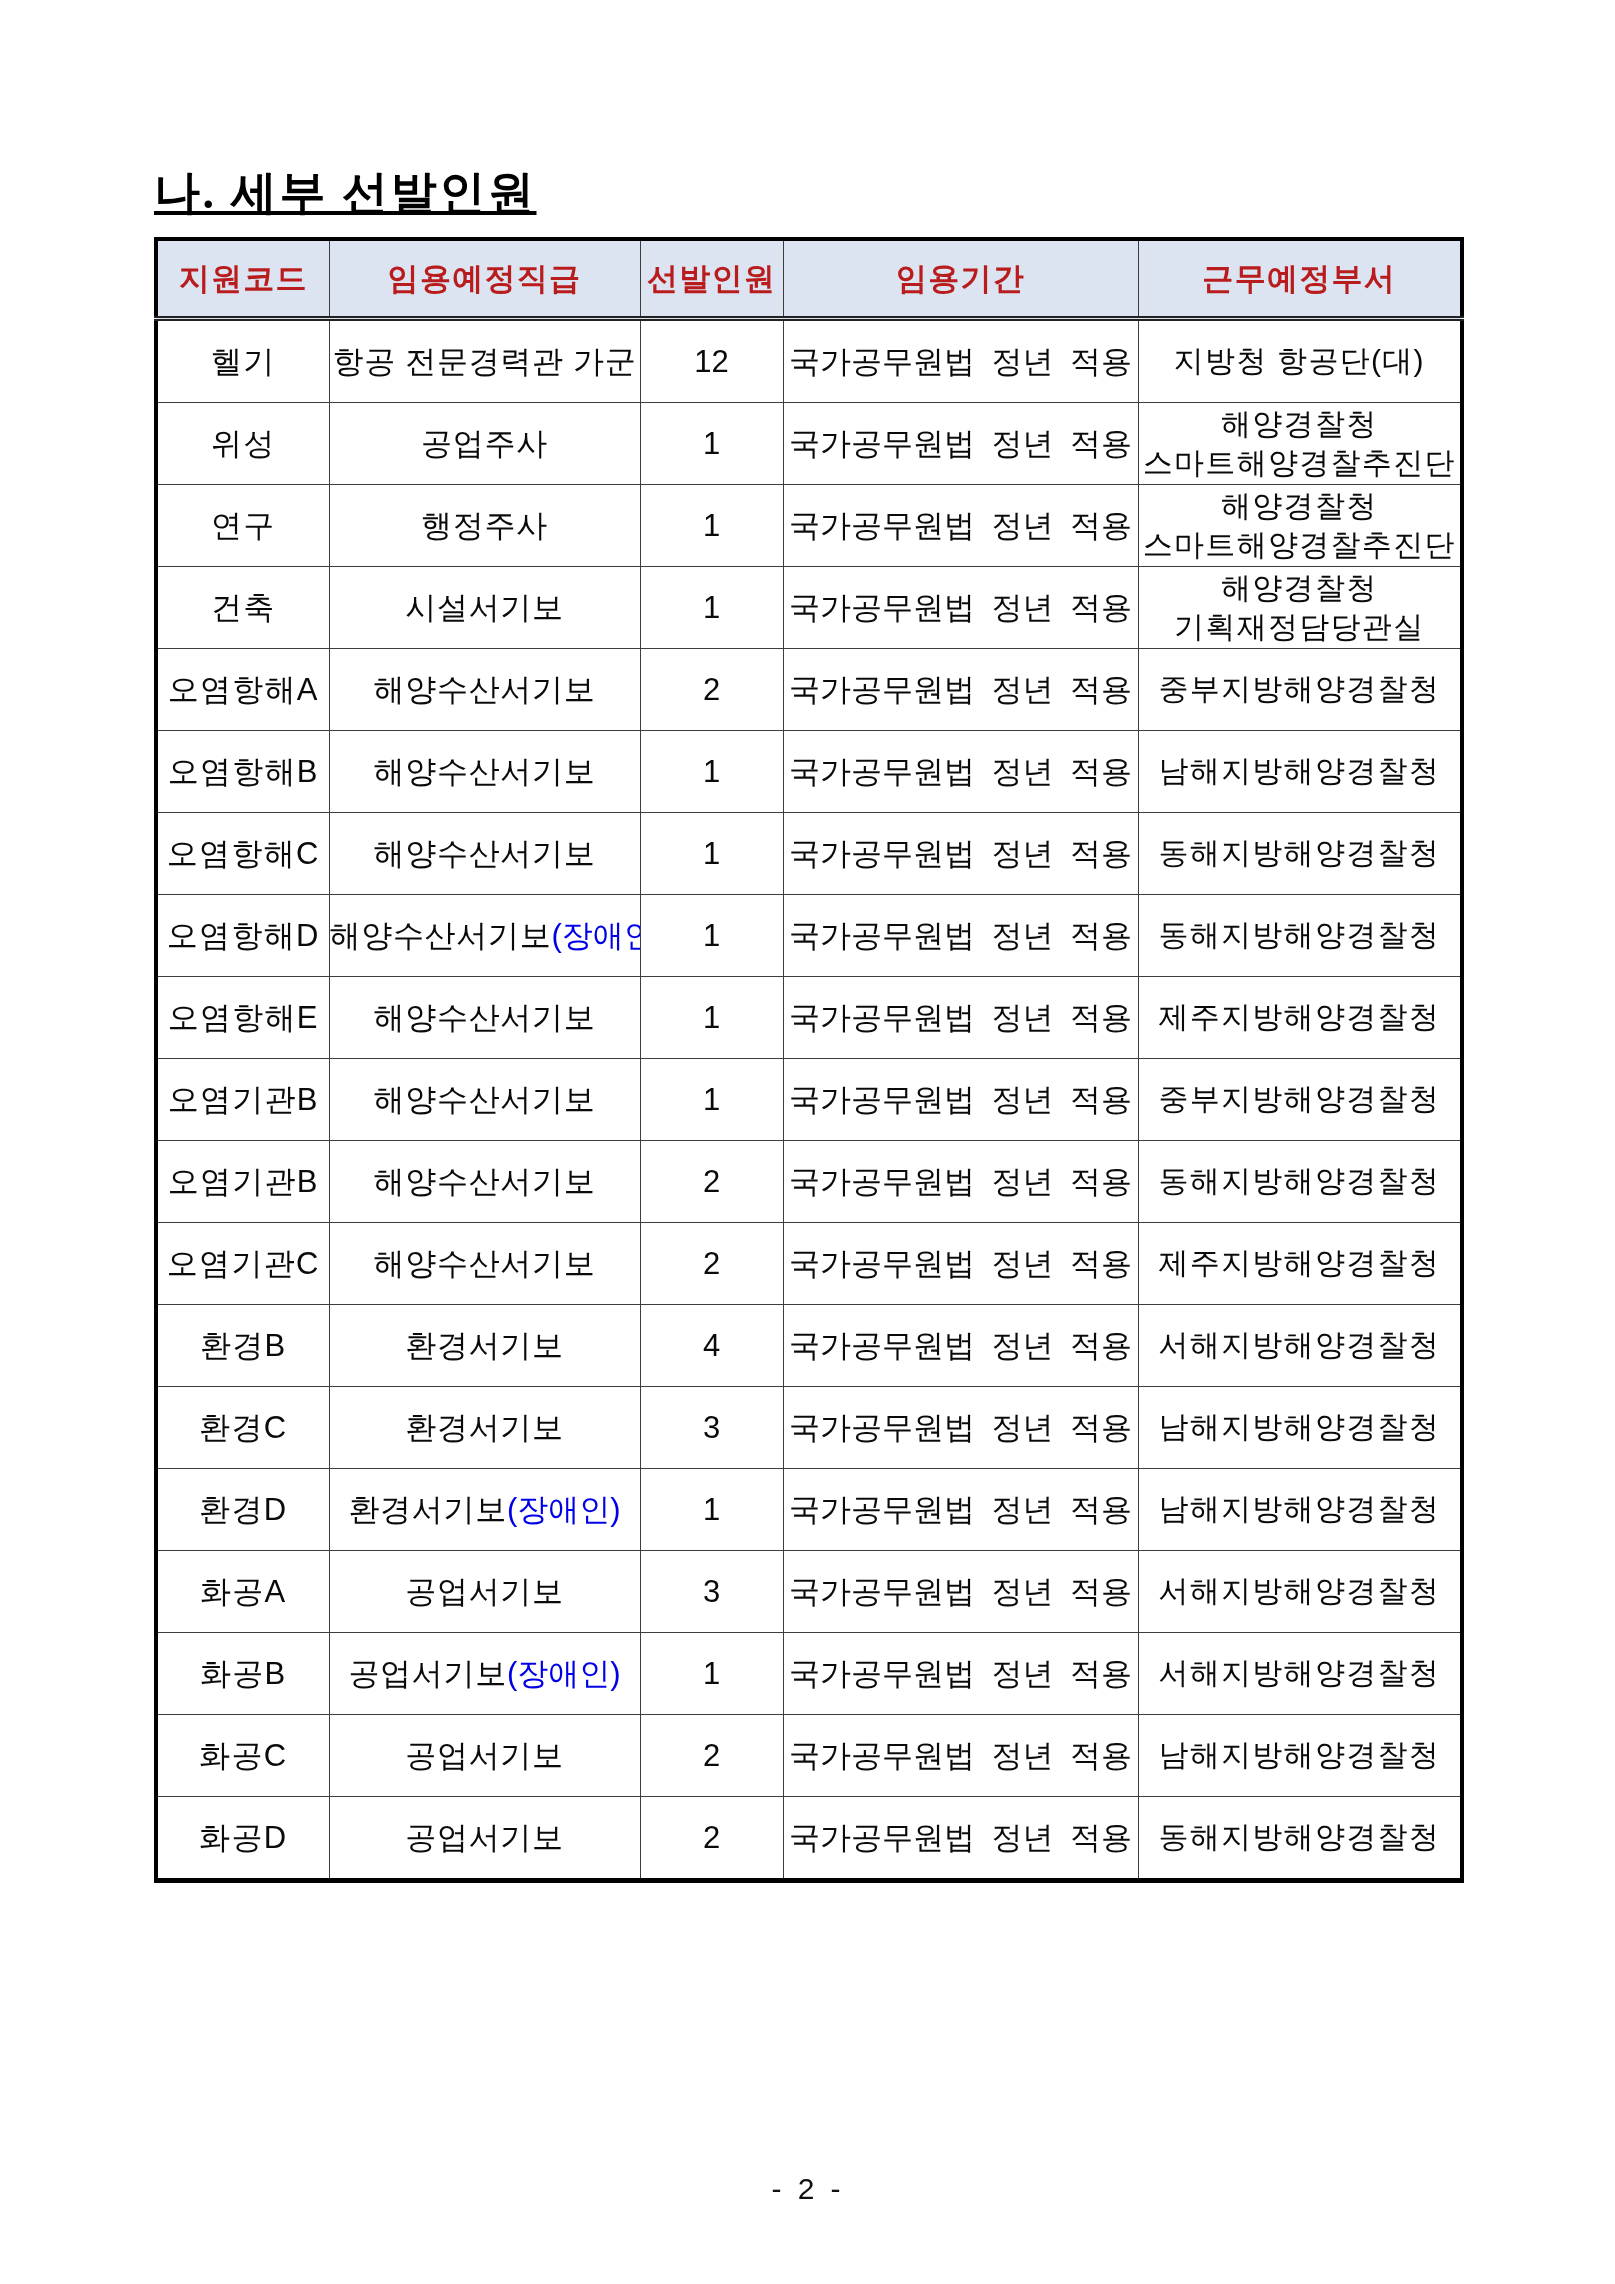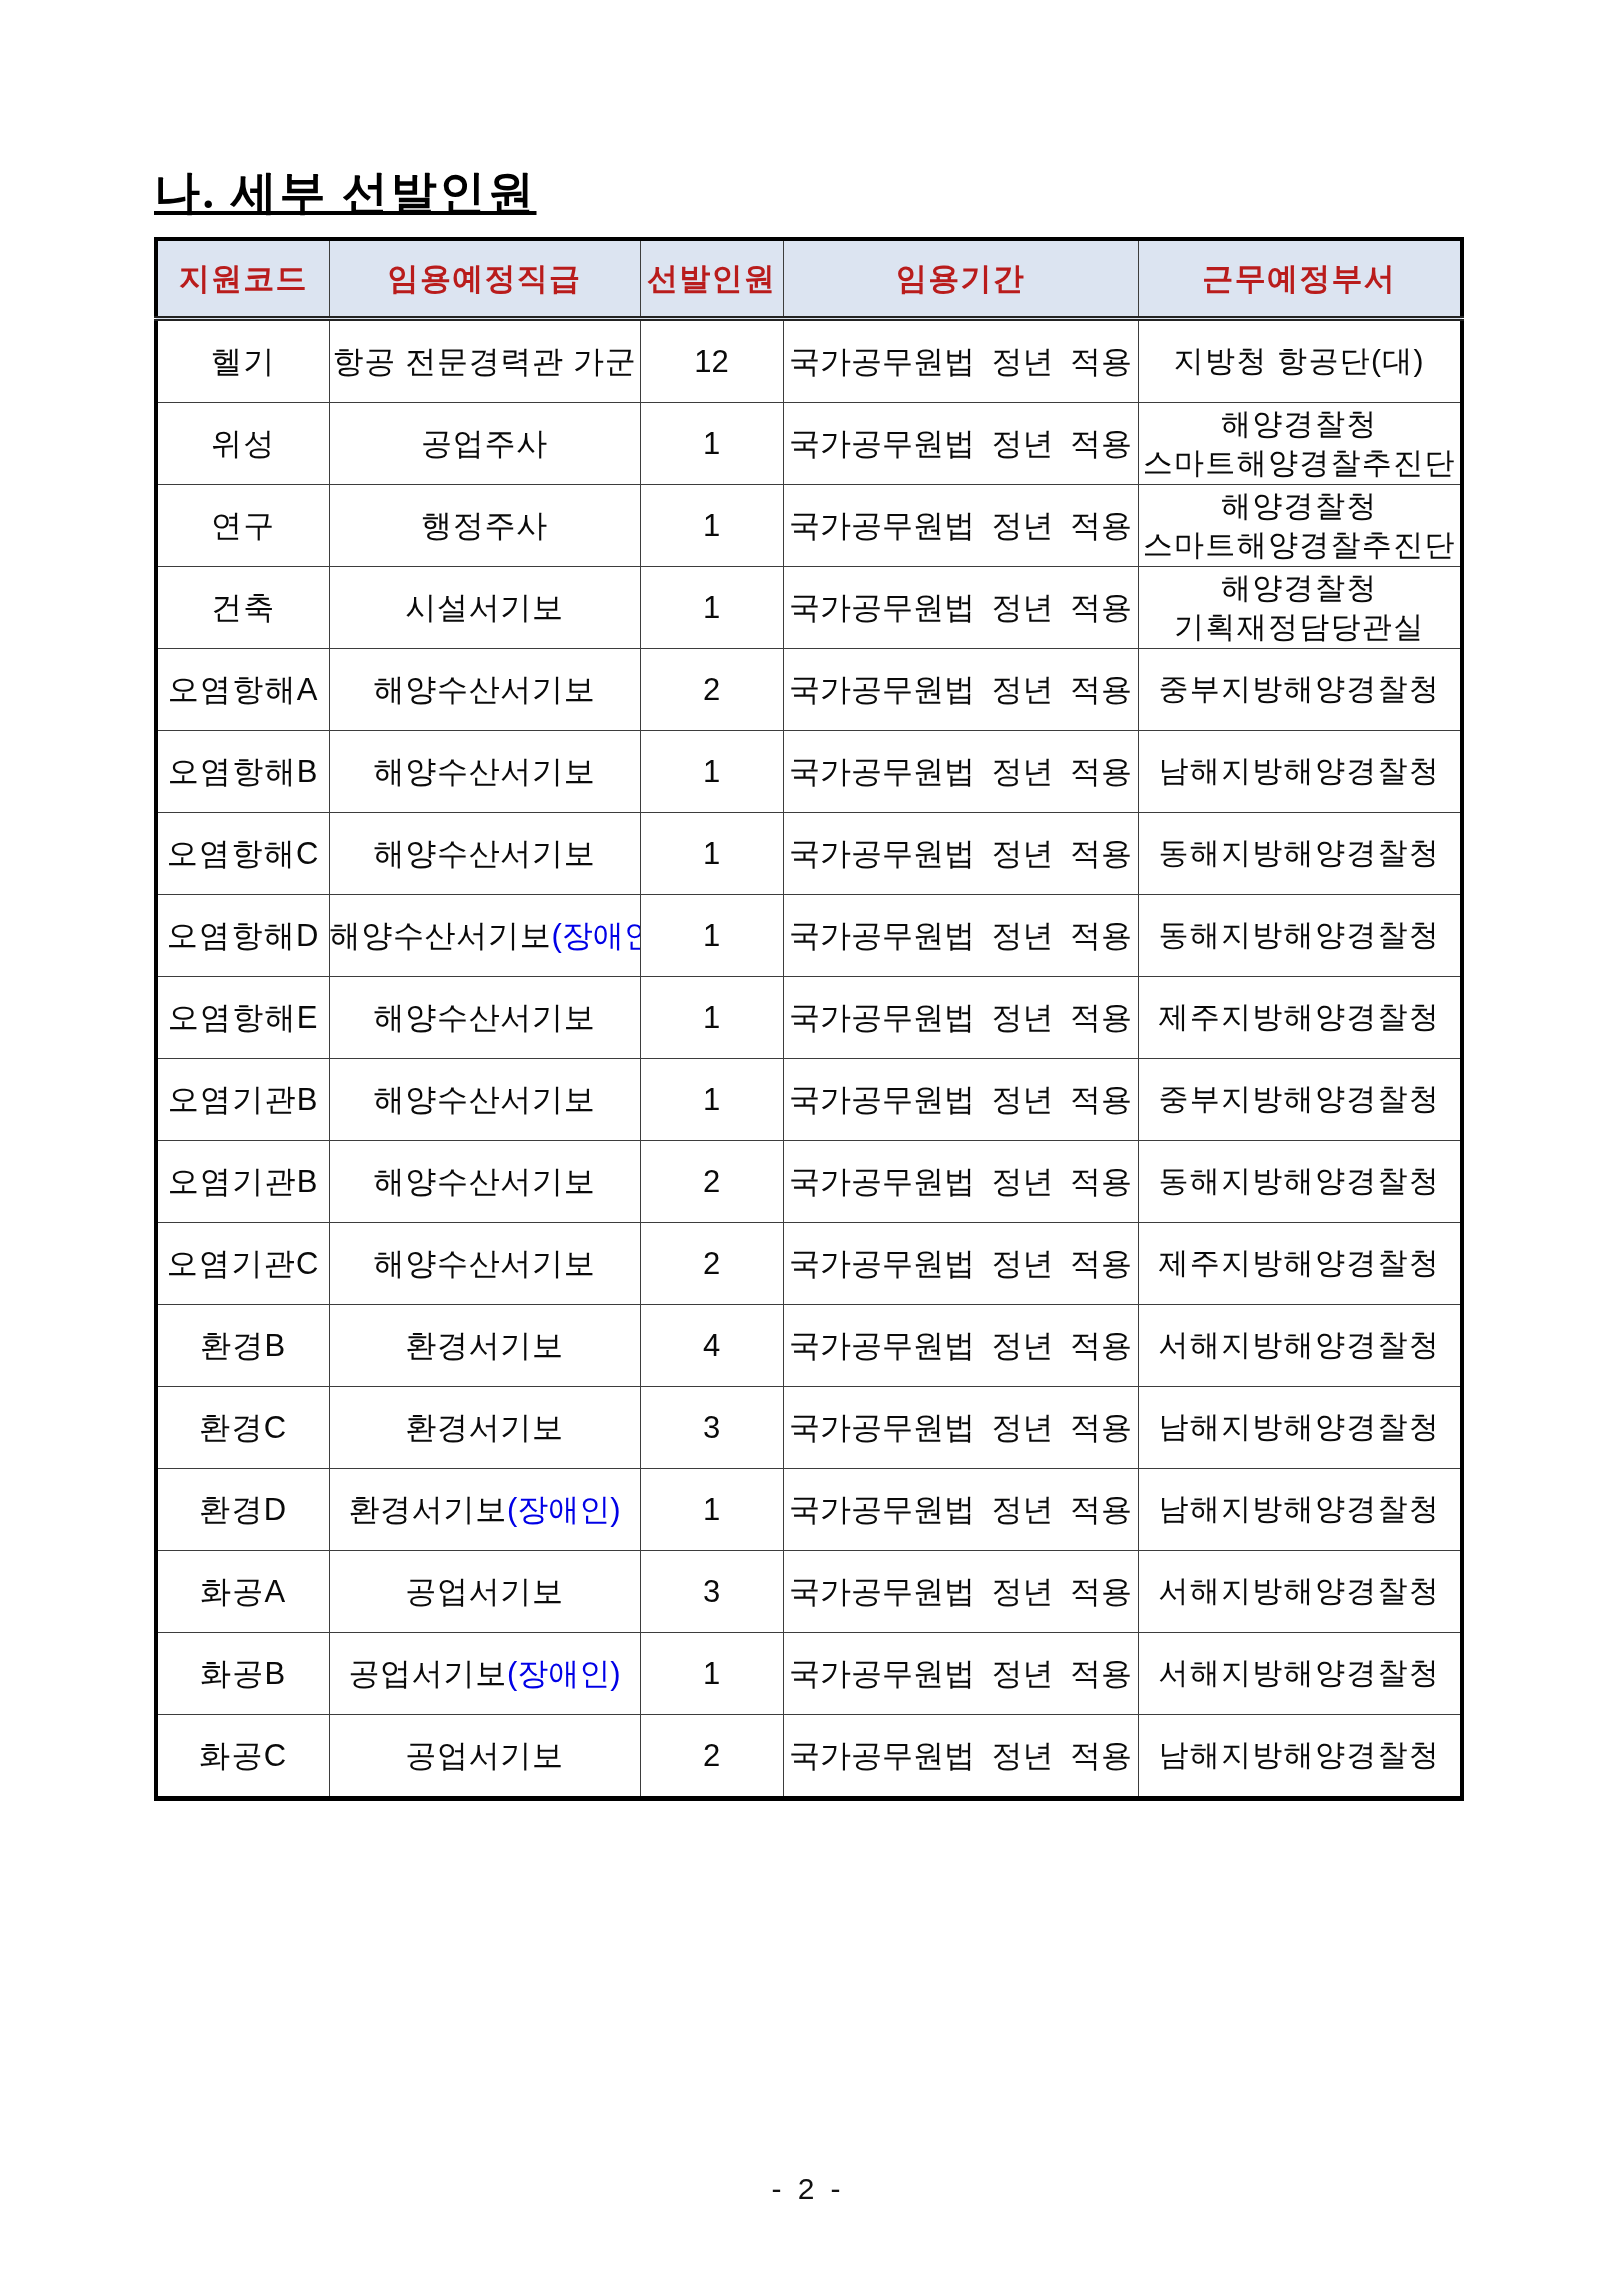--- a/index.html
+++ b/index.html
@@ -268,17 +268,26 @@
       </tr>
       <tr>
         <td class="cell-code">화공C</td>
         <td class="cell-pos"><span>공업서기보</span></td>
         <td class="cell-count">2</td>
         <td class="cell-period">국가공무원법 정년 적용</td>
         <td class="cell-dept">
           <div class="dept-line">남해지방해양경찰청</div>
         </td>
       </tr>
+      <tr>
+        <td class="cell-code">화공D</td>
+        <td class="cell-pos"><span>공업서기보</span></td>
+        <td class="cell-count">2</td>
+        <td class="cell-period">국가공무원법 정년 적용</td>
+        <td class="cell-dept">
+          <div class="dept-line">동해지방해양경찰청</div>
+        </td>
+      </tr>
     </tbody>
 </table>
 
 <div class="page-number">- 2 -</div>
 
 
 </body></html>

